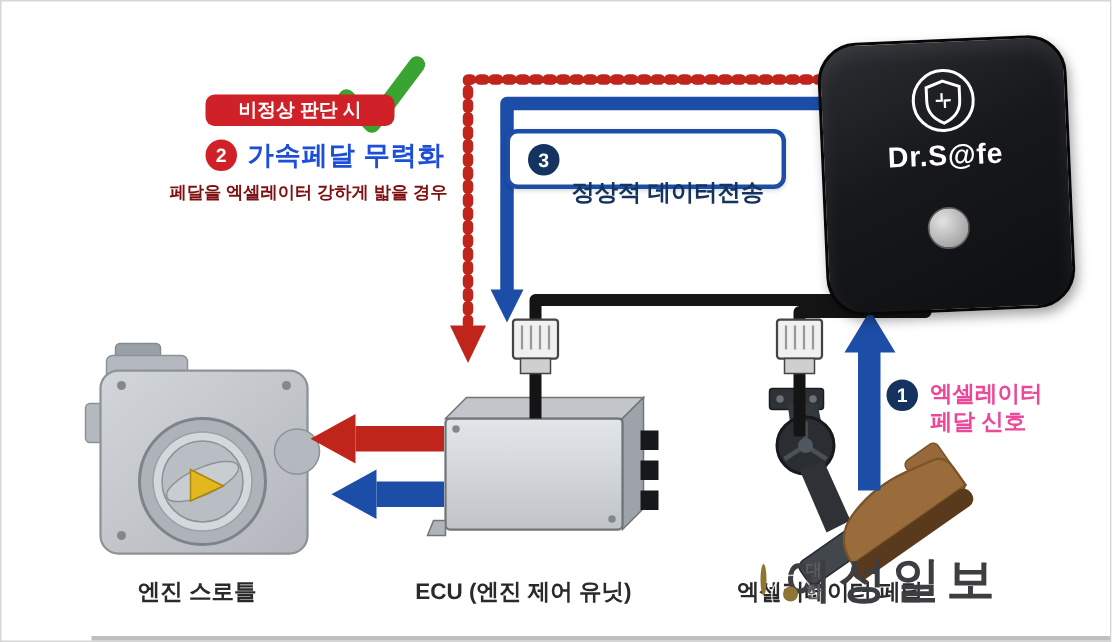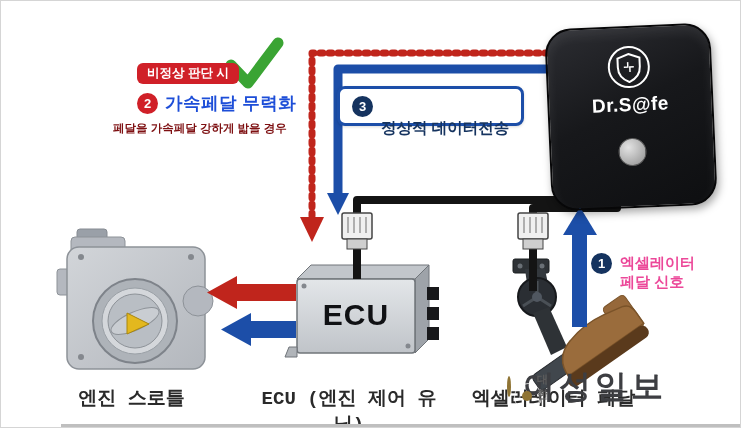--- a/index.html
+++ b/index.html
@@ -7,21 +7,21 @@
     position:relative;width:741px;height:428px;background:#ffffff;
     border:1px solid #d5d5d5;box-sizing:border-box;overflow:hidden;
     font-family:"Liberation Sans","DejaVu Sans",sans-serif;
   }
   #scene{position:absolute;left:0;top:0;z-index:1;}
   .ov{position:absolute;z-index:2;}
 
   
   .badge-red{
     left:136px;top:62px;background:#d02028;color:#fff;font-size:12.5px;font-weight:bold;
-    padding:3px 10px;border-radius:6px;line-height:1.2;
+    padding:3px 22px;border-radius:6px;line-height:1.2;
   }
   .step2-row{left:136px;top:90px;display:flex;align-items:center;gap:7px;}
   .num-circle{
     display:inline-flex;align-items:center;justify-content:center;
     width:21px;height:21px;border-radius:50%;color:#fff;font-size:13px;font-weight:bold;flex:0 0 auto;
   }
   .red-bg{background:#d02028;}
   .navy-bg{background:#15335f;}
   .step2-title{color:#1d4ed8;font-size:17.5px;font-weight:bold;letter-spacing:.5px;}
   .step2-sub{left:112px;top:120px;color:#7e1012;font-size:11.5px;font-weight:bold;}
@@ -54,21 +54,21 @@
   .step1-row{left:590px;top:252px;display:flex;align-items:flex-start;gap:8px;}
   .step1-text{color:#ec4899;font-size:15px;font-weight:bold;line-height:19px;}
 
   
   .ecu-label{
     left:296px;top:286px;width:118px;height:56px;display:flex;align-items:center;justify-content:center;
     font-size:30px;font-weight:bold;color:#101114;letter-spacing:1px;
   }
 
   
-  .caption{top:384px;font-size:19px;font-weight:bold;color:#2a2a2a;text-align:center;font-family:Liberation Mono, monospace;}
+  .caption{top:384px;font-size:15px;font-weight:bold;color:#2a2a2a;text-align:center;}
   .cap-throttle{left:58px;width:145px;}
   .cap-ecu{left:258px;width:180px;text-align:center;}
   .cap-pedal{left:470px;width:165px;}
 
   
   .watermark{left:506px;top:364px;display:flex;align-items:center;z-index:3;}
   .emblem{
     position:relative;width:40px;height:40px;border-radius:50%;flex:0 0 auto;
     background:radial-gradient(circle at 35% 35%,#dcc27f,#a98b3f);
     border:2px solid #8f7434;box-sizing:border-box;
@@ -192,21 +192,21 @@
     </g>
 
     <polyline points="230,64 247,82 277,42" fill="none" stroke="#3aa433" stroke-width="11" stroke-linecap="round" stroke-linejoin="round"></polyline>
   </svg>
 
   <div class="ov badge-red">비정상 판단 시</div>
   <div class="ov step2-row">
     <span class="num-circle red-bg">2</span>
     <span class="step2-title">가속페달 무력화</span>
   </div>
-  <div class="ov step2-sub">페달을 가속페달 강하게 밟을 경우</div>
+  <div class="ov step2-sub">페달을 엑셀레이터 강하게 밟을 경우</div>
 
   <div class="ov step3-box">
     <span class="num-circle navy-bg">3</span>
     <span class="step3-title">정상적 데이터전송</span>
   </div>
 
   <div class="ov device">
     <svg class="shield" width="46" height="46" viewBox="0 0 46 46">
       <circle cx="23" cy="23" r="20" fill="none" stroke="#ffffff" stroke-width="2"></circle>
       <path d="M23 10 L34 14 V23 C34 31 29 35.5 23 38 C17 35.5 12 31 12 23 V14 Z" fill="none" stroke="#ffffff" stroke-width="2"></path>
@@ -217,21 +217,20 @@
   </div>
 
   <div class="ov step1-row">
     <span class="num-circle navy-bg">1</span>
     <span class="step1-text">
       <span>엑셀레이터</span><br>
       <span>페달 신호</span>
     </span>
   </div>
 
-  <div class="ov ecu-label">ECU</div>
 
   <div class="ov caption cap-throttle">엔진 스로틀</div>
   <div class="ov caption cap-ecu">ECU (엔진 제어 유닛)</div>
   <div class="ov caption cap-pedal">엑셀러레이터 페달</div>
 
   <div class="ov watermark">
     <span class="wm-wrap">
       <span class="emblem">
         <span class="emblem-inner"></span><span class="emblem-core"></span>
       </span>

